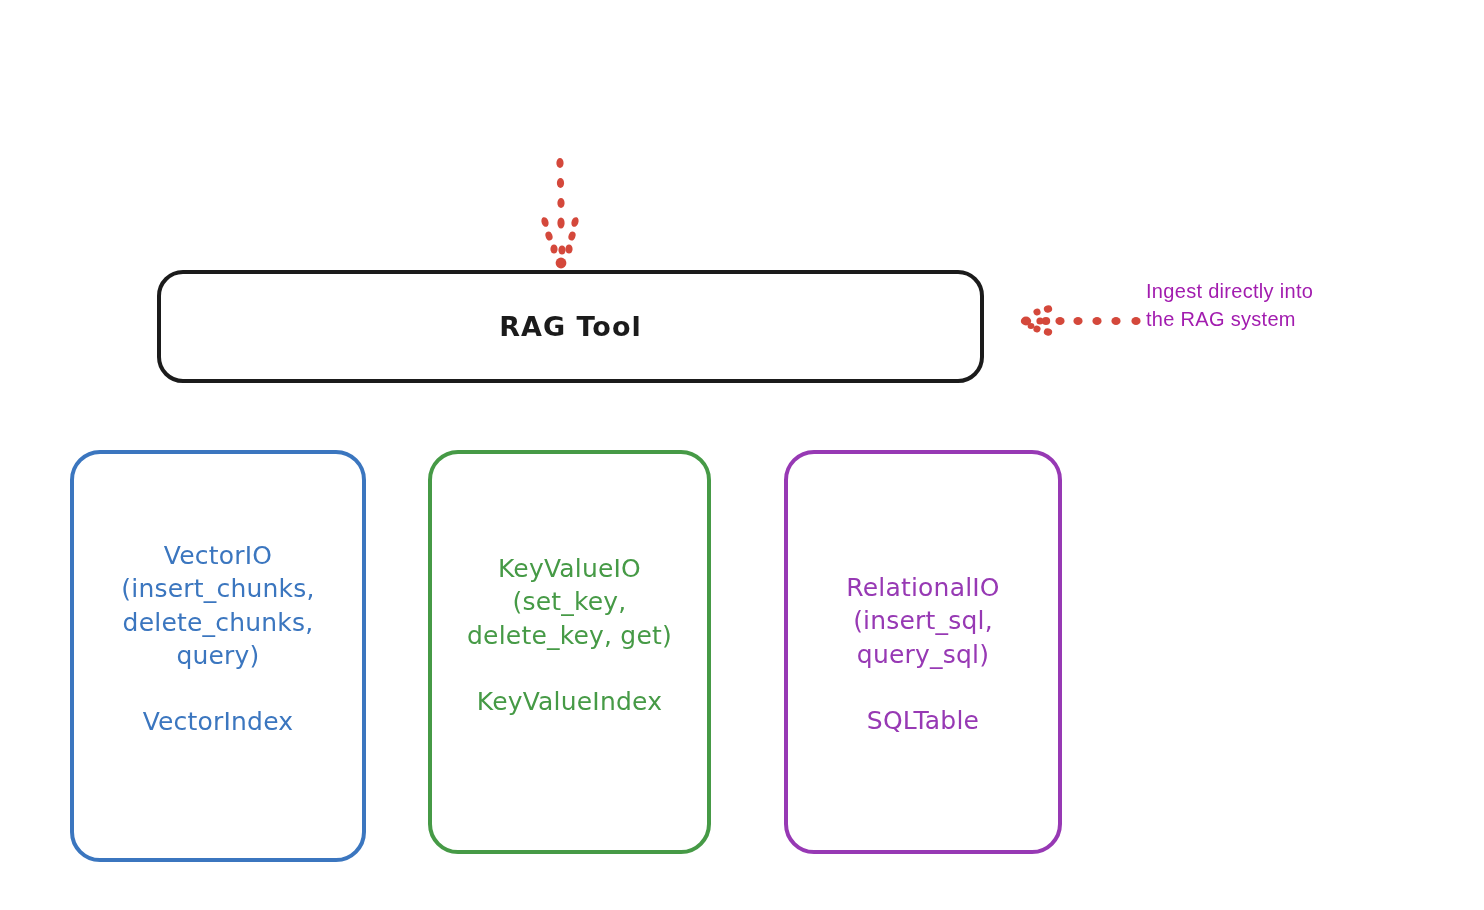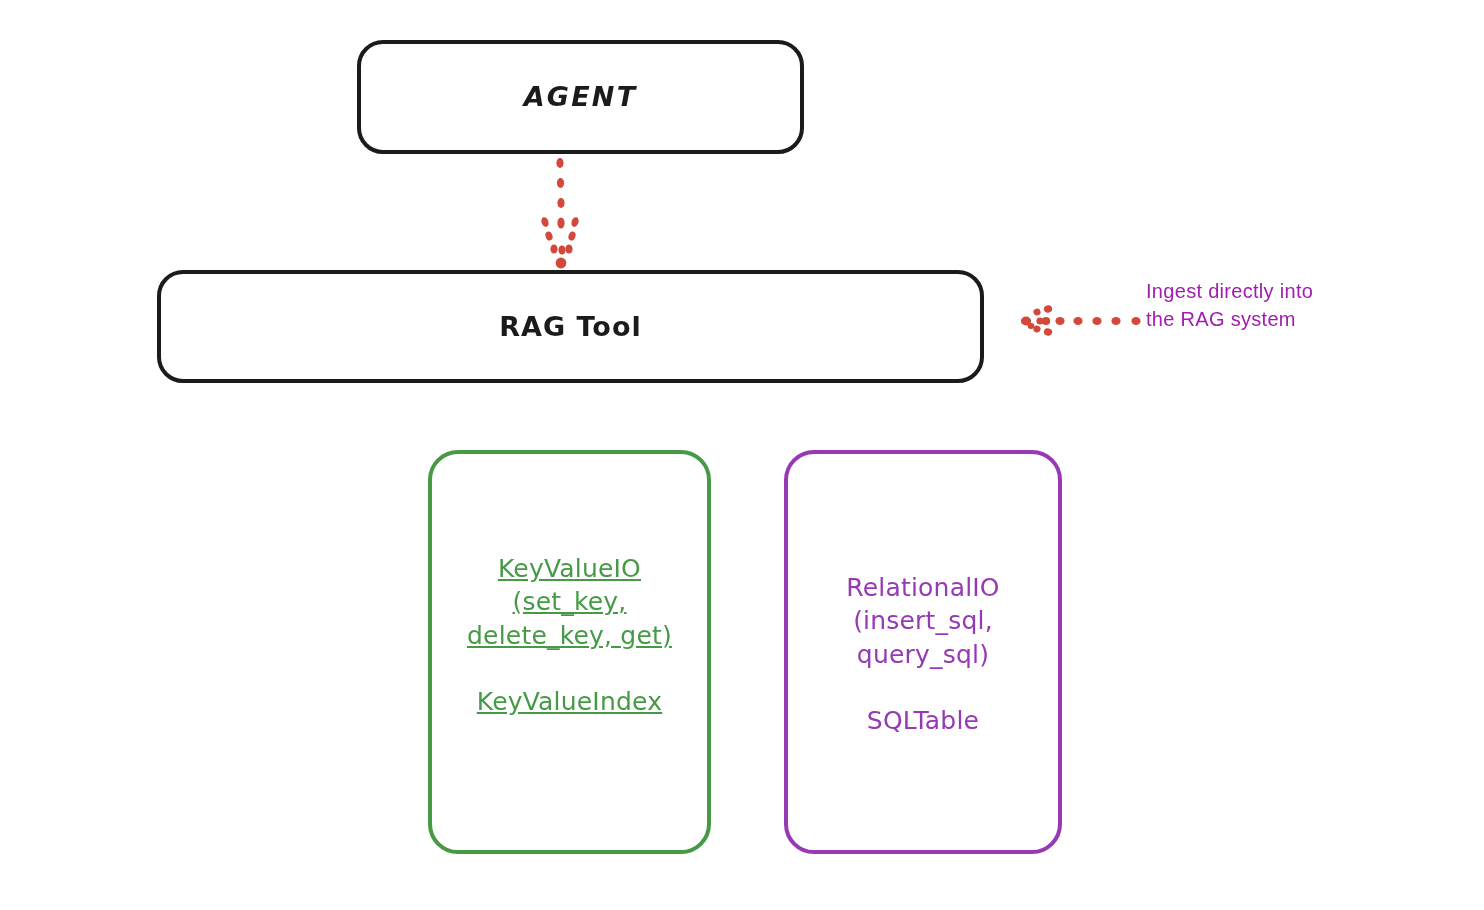--- a/index.html
+++ b/index.html
@@ -98,21 +98,20 @@
   #keyvalueio-node {
     left: 428px;
     top: 450px;
     width: 283px;
     height: 404px;
     border-color: #469a46;
   }
   #keyvalueio-node .node-label {
     color: #469a46;
     margin-top: 98px;
-    text-decoration: underline;
   }
 
   #relationalio-node {
     left: 784px;
     top: 450px;
     width: 278px;
     height: 404px;
     border-color: #9739b4;
   }
   #relationalio-node .node-label {
@@ -152,23 +151,20 @@
     color: #a21caf;
     white-space: pre-line;
     letter-spacing: 0.3px;
   }
 </style>
 </head>
 <body>
 
 <div id="canvas">
 
-  <div class="node" id="agent-node">
-    <span class="node-label">AGENT</span>
-  </div>
 
   <svg class="connector" id="agent-to-ragtool" viewBox="0 0 120 125">
     <g fill="#d4483b">
       <ellipse cx="60" cy="13" rx="3.6" ry="5"></ellipse>
       <ellipse cx="60.5" cy="33" rx="3.6" ry="5"></ellipse>
       <ellipse cx="61" cy="53" rx="3.6" ry="5"></ellipse>
       <ellipse cx="61" cy="73" rx="3.6" ry="5.5"></ellipse>
 
       <ellipse cx="45" cy="72" rx="3.4" ry="5" transform="rotate(-20 45 72)"></ellipse>
       <ellipse cx="75" cy="72" rx="3.4" ry="5" transform="rotate(20 75 72)"></ellipse>
@@ -203,20 +199,28 @@
       <ellipse cx="8" cy="25" rx="5.2" ry="4.4"></ellipse>
       <ellipse cx="13" cy="30" rx="3.4" ry="3"></ellipse>
     </g>
   </svg>
 
   <div id="ingest-annotation">
     <span class="annot-text">Ingest directly into
 the RAG system</span>
   </div>
 
+  <div class="node leaf-node" id="vectorio-node">
+    <span class="node-label">VectorIO
+(insert_chunks,
+delete_chunks,
+query)
+
+VectorIndex</span>
+  </div>
 
   <div class="node leaf-node" id="keyvalueio-node">
     <span class="node-label">KeyValueIO
 (set_key,
 delete_key, get)
 
 KeyValueIndex</span>
   </div>
 
   <div class="node leaf-node" id="relationalio-node">

